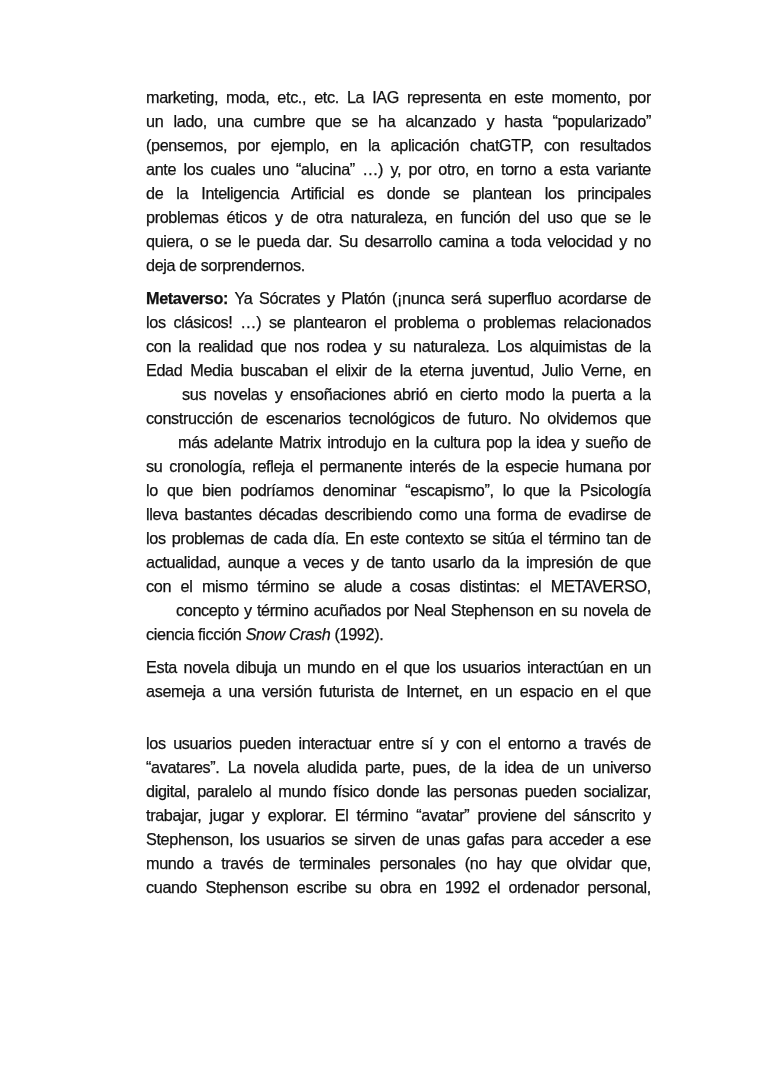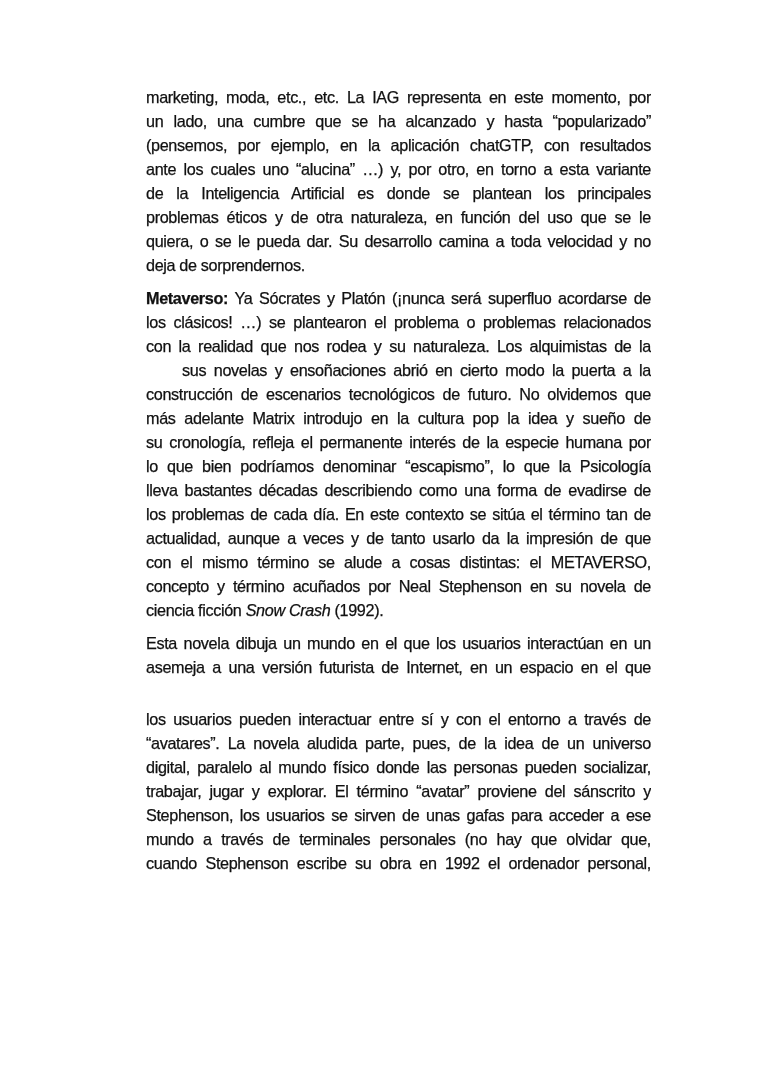--- a/index.html
+++ b/index.html
@@ -38,30 +38,31 @@
       <span class="line" style="white-space: normal; overflow: hidden;">de la Inteligencia Artificial es donde se plantean los principales</span>
       <span class="line" style="white-space: normal; overflow: hidden;">problemas éticos y de otra naturaleza, en función del uso que se le</span>
       <span class="line" style="white-space: normal; overflow: hidden;">quiera, o se le pueda dar. Su desarrollo camina a toda velocidad y no</span>
       <span class="line last" style="white-space: normal; overflow: hidden;">deja de sorprendernos.</span>
     </div>
 
     <div class="para">
       <span class="line" style="white-space: normal; overflow: hidden;"><b class="bold">Metaverso:</b><span> Ya Sócrates y Platón (¡nunca será superfluo acordarse de</span></span>
       <span class="line" style="white-space: normal; overflow: hidden;">los clásicos! …) se plantearon el problema o problemas relacionados</span>
       <span class="line" style="white-space: normal; overflow: hidden;">con la realidad que nos rodea y su naturaleza. Los alquimistas de la</span>
+      <span class="line" style="white-space: normal; overflow: hidden;">Edad Media buscaban el elixir de la eterna juventud, Julio Verne, en</span>
       <span class="line" style="white-space: normal; overflow: hidden; margin-left: 36px;">sus novelas y ensoñaciones abrió en cierto modo la puerta a la</span>
       <span class="line" style="white-space: normal; overflow: hidden;">construcción de escenarios tecnológicos de futuro. No olvidemos que</span>
-      <span class="line" style="white-space: normal; overflow: hidden;">más adelante Matrix introdujo en la cultura pop la idea y sueño de</span>
+      <span class="line" style="white-space: normal; overflow: hidden; margin-left: 32px;">más adelante Matrix introdujo en la cultura pop la idea y sueño de</span>
       <span class="line" style="white-space: normal; overflow: hidden;">su cronología, refleja el permanente interés de la especie humana por</span>
       <span class="line" style="white-space: normal; overflow: hidden;">lo que bien podríamos denominar “escapismo”, lo que la Psicología</span>
       <span class="line" style="white-space: normal; overflow: hidden;">lleva bastantes décadas describiendo como una forma de evadirse de</span>
       <span class="line" style="white-space: normal; overflow: hidden;">los problemas de cada día. En este contexto se sitúa el término tan de</span>
       <span class="line" style="white-space: normal; overflow: hidden;">actualidad, aunque a veces y de tanto usarlo da la impresión de que</span>
       <span class="line" style="white-space: normal; overflow: hidden;">con el mismo término se alude a cosas distintas: el METAVERSO,</span>
-      <span class="line" style="white-space: normal; overflow: hidden;">concepto y término acuñados por Neal Stephenson en su novela de</span>
+      <span class="line" style="white-space: normal; overflow: hidden; margin-left: 30px;">concepto y término acuñados por Neal Stephenson en su novela de</span>
       <span class="line last" style="white-space: normal; overflow: hidden;"><span>ciencia ficción </span><i class="ital">Snow Crash</i><span> (1992).</span></span>
     </div>
 
     <div class="para">
       <span class="line" style="white-space: normal; overflow: hidden;">Esta novela dibuja un mundo en el que los usuarios interactúan en un</span>
       <span class="line" style="white-space: normal; overflow: hidden;">asemeja a una versión futurista de Internet, en un espacio en el que</span>
       <span class="line" style="white-space: normal; overflow: hidden; margin-top: 28px;">los usuarios pueden interactuar entre sí y con el entorno a través de</span>
       <span class="line" style="white-space: normal; overflow: hidden;">“avatares”. La novela aludida parte, pues, de la idea de un universo</span>
       <span class="line" style="white-space: normal; overflow: hidden;">digital, paralelo al mundo físico donde las personas pueden socializar,</span>
       <span class="line" style="white-space: normal; overflow: hidden;">trabajar, jugar y explorar. El término “avatar” proviene del sánscrito y</span>

